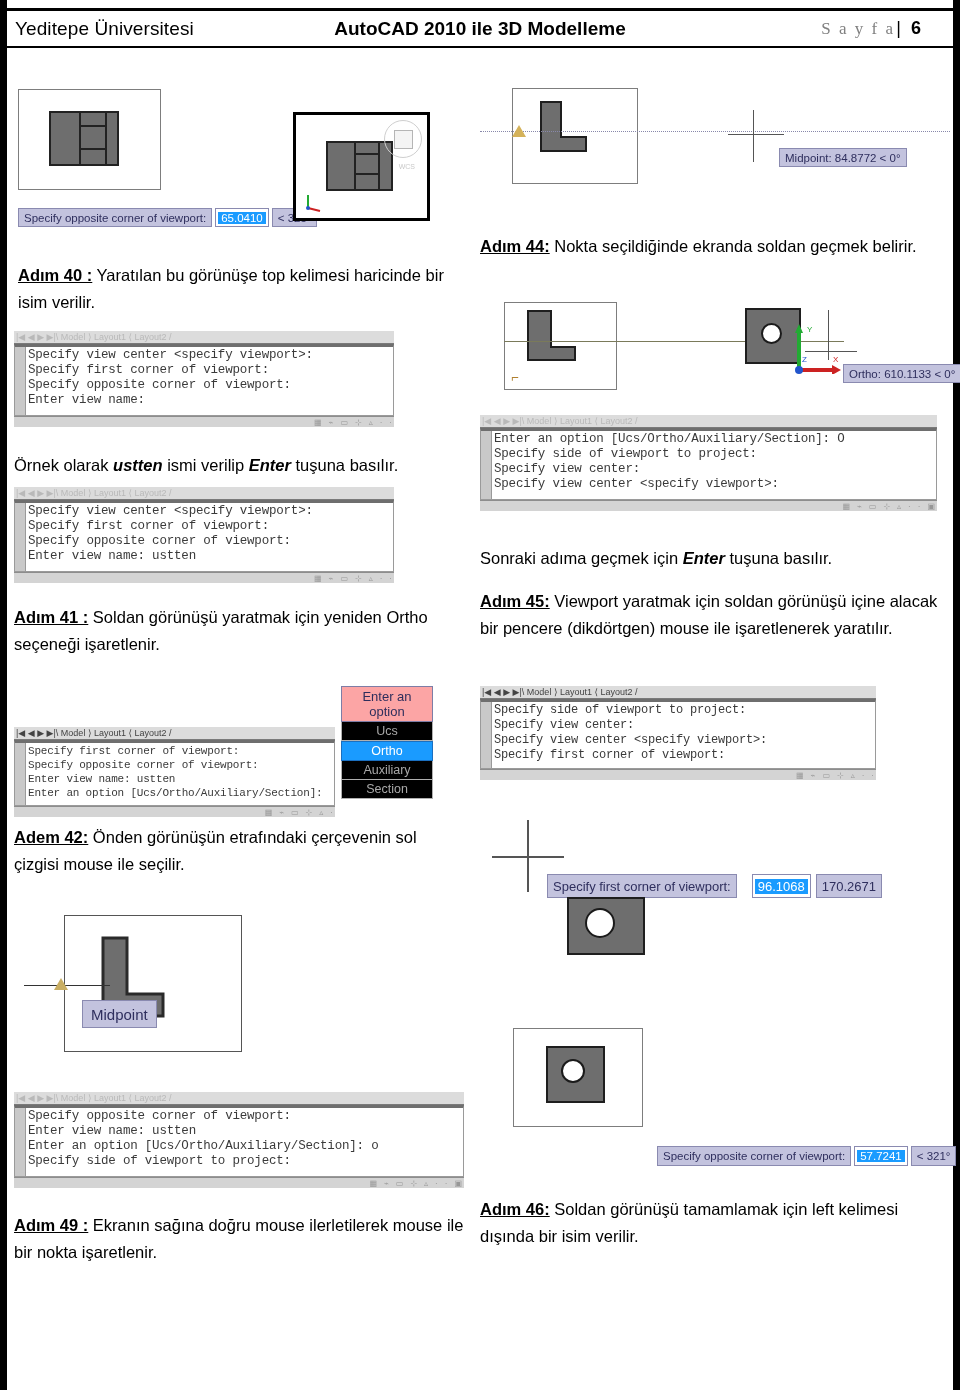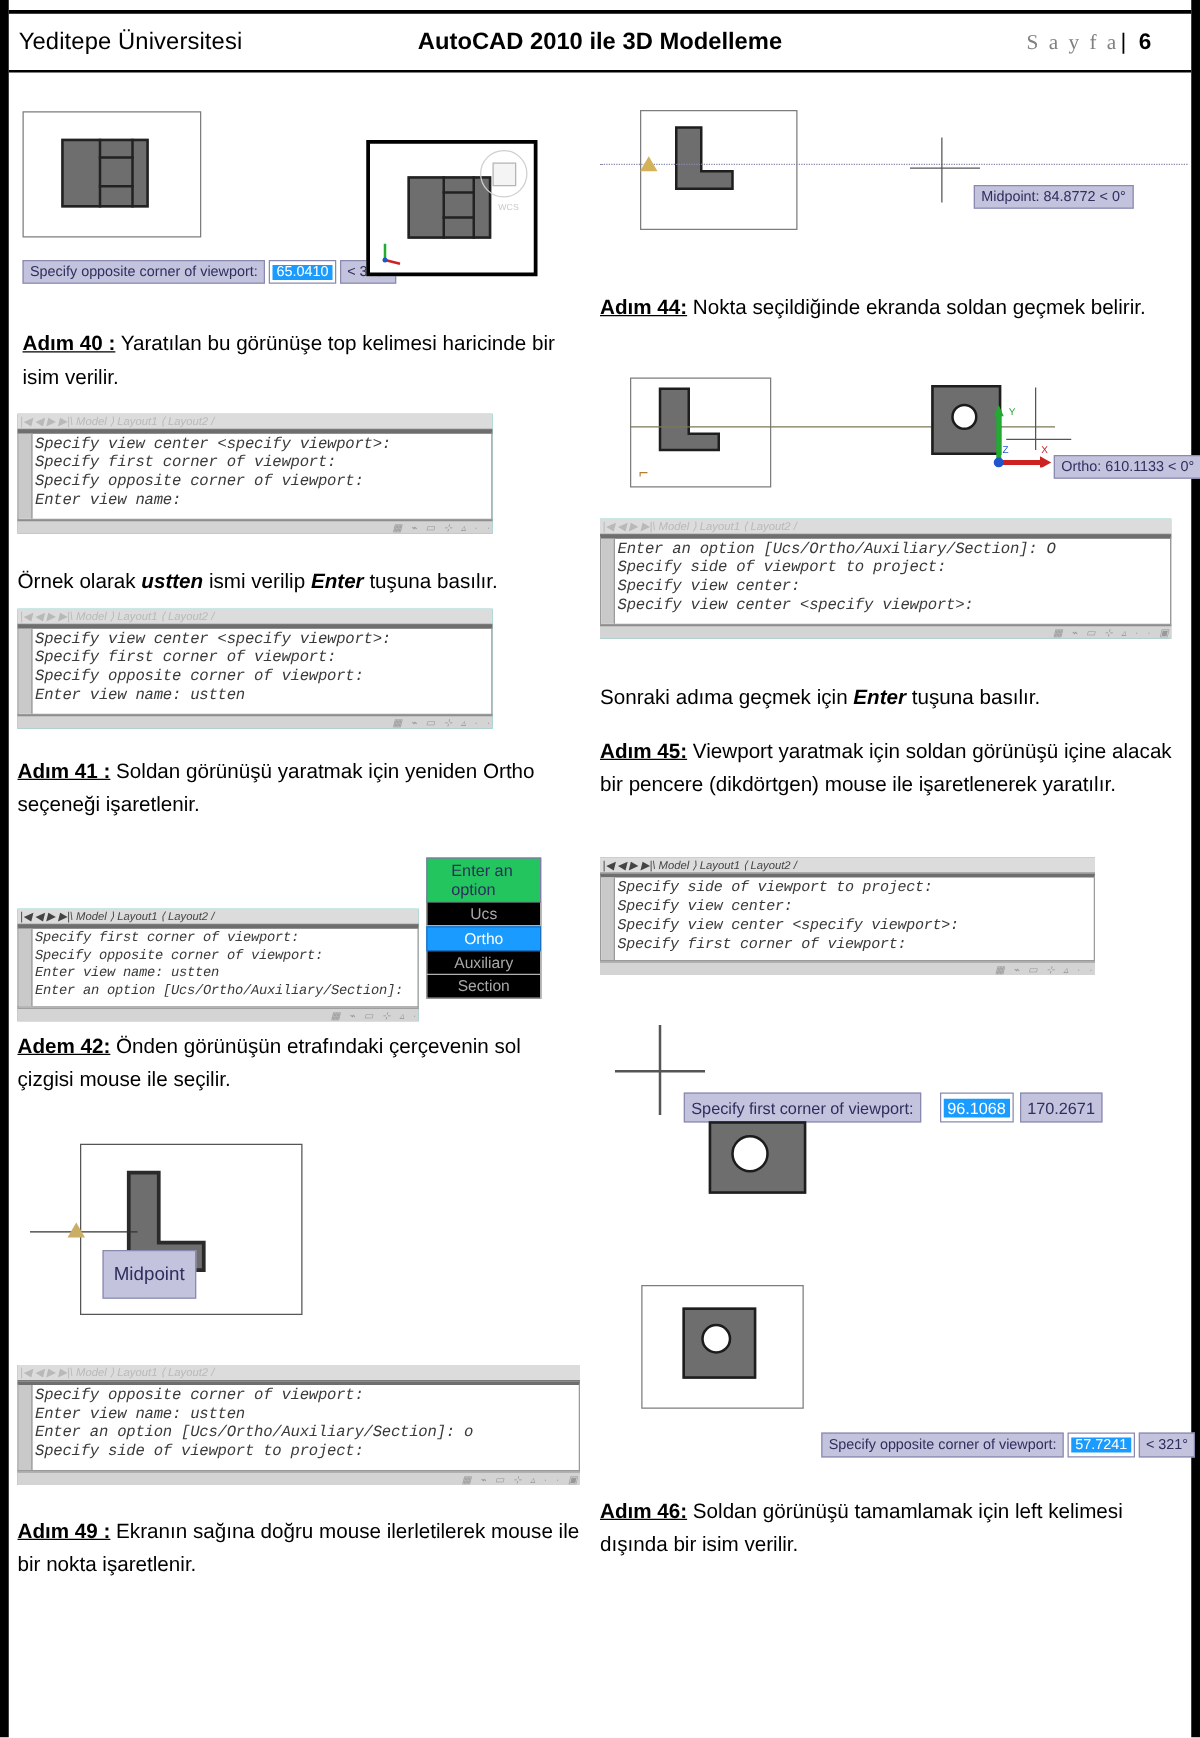--- a/index.html
+++ b/index.html
@@ -11,37 +11,37 @@
     color:#000;
     position:relative;
     overflow:hidden;
   }
   .page-frame{
     position:absolute; left:0; top:0; width:960px; height:1390px;
     border-left:7px solid #000; border-right:7px solid #000;
   }
   
   .header{
-    position:absolute; left:7px; top:8px; width:946px; height:50px;
+    position:absolute; left:7px; top:8px; width:946px; height:40px;
     border-top:3px solid #000; border-bottom:2px solid #000;
     display:flex; align-items:center;
   }
   .hdr-left{ font-size:19px; margin-left:8px; letter-spacing:.1px; }
   .hdr-mid{ position:absolute; left:0; right:0; text-align:center; font-size:19px; font-weight:bold;}
   .hdr-right{ position:absolute; right:58px; font-size:17px; color:#808080; letter-spacing:2px;font-family:Liberation Serif, serif;}
   .hdr-pageno{ position:absolute; right:32px; font-size:18px; font-weight:bold; color:#000;}
   .hdr-bar{ position:absolute; right:52px; font-size:18px; color:#000; }
 
   
   .para{ position:absolute; font-size:16.5px; line-height:27px; }
   .para .ul{ text-decoration:underline; font-weight:bold; }
   .para i{ font-style:italic; font-weight:bold; }
 
   
-  .cmdwin{ position:absolute; background:#14b8a6;font-style:italic; }
+  .cmdwin{ position:absolute; background:#701a75; }
   .cmdwin .tabsrow{
     height:13px; background:#dcdcdc; border-bottom:1px solid #7a7a7a;
     font-size:9px; color:#444; display:flex; align-items:center; padding-left:2px;
     font-family:"Liberation Sans", sans-serif; white-space:nowrap; overflow:hidden;
   }
   .cmdwin .tabsrow.faded{ color:#b9b9b9; }
   .cmdwin .body{
     background:#ffffff; border:1px solid #9a9a9a; border-top:3px solid #6e6e6e;
     padding:1px 0 0 0; position:relative;
   }
@@ -79,22 +79,22 @@
   }
   .acad-tip .field{
     background:#c3c3de; border:1px solid #8a8ab0; margin-left:3px; color:#2f2f5e;
     padding:1px 5px; display:flex; align-items:center; white-space:nowrap;
   }
   .acad-tip.single .lbl{ }
 
   
   .optmenu{ position:absolute; font-size:12.5px; font-family:"Liberation Sans", sans-serif;}
   .optmenu .head{
-    background:#22c55e; border:1px solid #7d7da6; color:#2e2e5c;
-    padding:2px 19px; text-align:left; font-size:13px;
+    background:#fca5a5; border:1px solid #7d7da6; color:#2e2e5c;
+    padding:2px 8px; text-align:center; font-size:13px;
   }
   .optmenu .opt{
     border:1px solid #b0b0b0; border-top:none; background:#000000; color:#a8a8a8;
     text-align:center; padding:2px 14px;
   }
   .optmenu .opt.sel{
     background:#1a9bff; color:#ffffff; border:1px solid #1a6fc0;
   }
 
   
@@ -367,21 +367,21 @@
   <span class="ul">Adem 42:</span><span> Önden görünüşün etrafındaki çerçevenin sol çizgisi mouse ile seçilir.</span>
 </div>
 
 <div class="canvasbox midbox" style="left:64px; top:915px; width:178px; height:137px;">
   <svg width="178" height="137" style="position:absolute; left:0; top:0;">
     <polygon points="38,22 62,22 62,78 98,78 98,100 38,100" fill="#6e6e6e" stroke="#2a2a2a" stroke-width="3"></polygon>
   </svg>
 </div>
 <div class="solidline" style="left:24px; top:985px; width:86px; background:#333;"></div>
 <div class="warn-tri" style="left:54px; top:978px; border-bottom-color:#c9ae63;"></div>
-<div class="acad-tip single" style="left:82px; top:1000px; height:39px; font-size:15px;">
+<div class="acad-tip single" style="left:82px; top:1000px; height:28px; font-size:15px;">
   <div class="lbl" style="padding:2px 8px;">Midpoint</div>
 </div>
 
 <div class="cursor-cross">
   <div class="v" style="left:527px; top:820px; height:72px; width:2px;"></div>
   <div class="h" style="left:492px; top:856px; width:72px; height:2px;"></div>
 </div>
 <div class="acad-tip" style="left:547px; top:874px; height:24px; font-size:13px;">
   <div class="lbl">Specify first corner of viewport:</div>
   <div class="fieldsel" style="margin-left:15px;">

